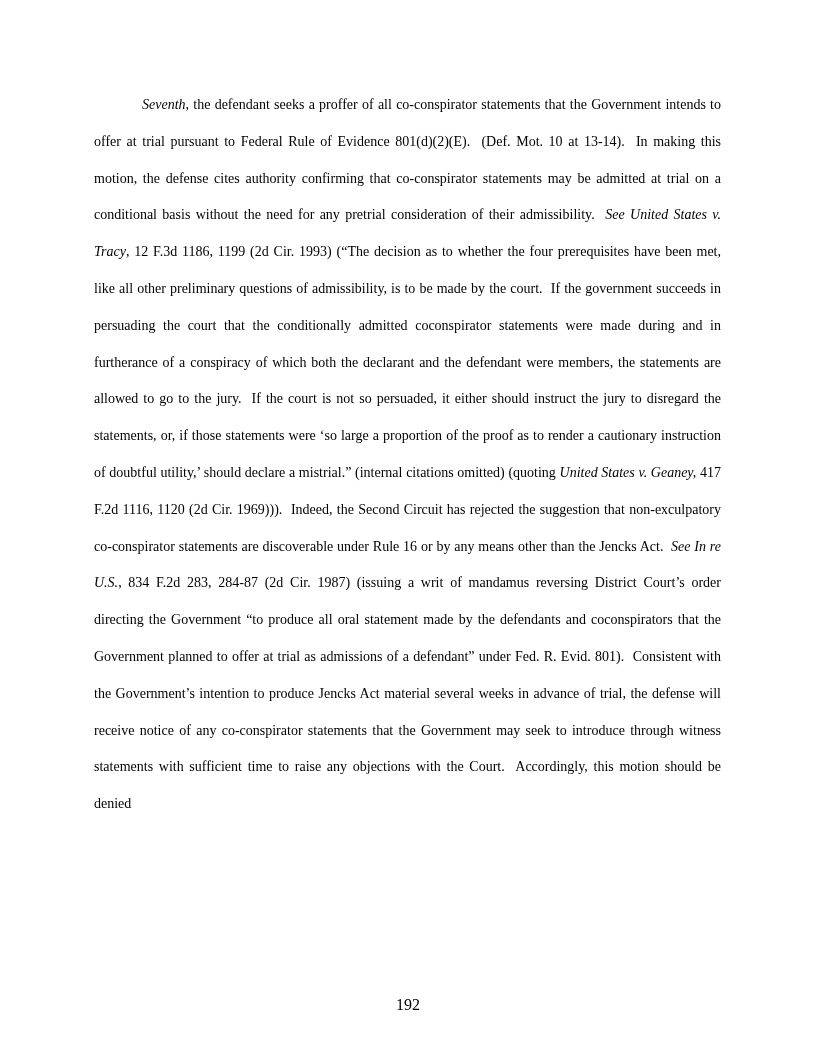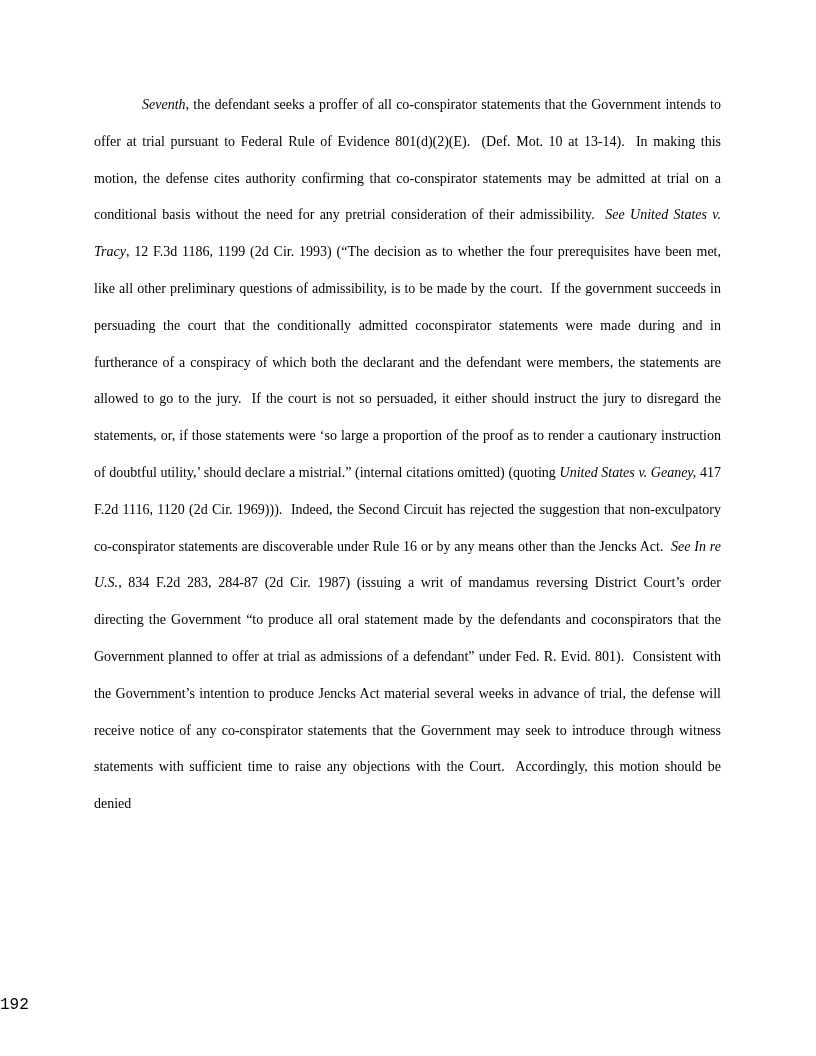--- a/index.html
+++ b/index.html
@@ -31,23 +31,23 @@
     word-spacing: normal;
   }
   .body-paragraph .italic {
     font-style: italic;
   }
   .page-number {
     position: absolute;
     left: 0;
     right: 0;
     top: 996px;
+    text-align: center;
     font-size: 16px;
     line-height: 18px;
-    font-family: Liberation Mono, monospace;
   }
 </style>
 </head>
 <body>
 
 <div class="page">
   <div class="body-text-block">
     <p class="body-paragraph"><span class="italic">Seventh</span><span>, the defendant seeks a proffer of all co-conspirator statements that the Government intends to offer at trial pursuant to Federal Rule of Evidence 801(d)(2)(E).&nbsp; (Def. Mot. 10 at 13-14).&nbsp; In making this motion, the defense cites authority confirming that co-conspirator statements may be admitted at trial on a conditional basis without the need for any pretrial consideration of their admissibility.&nbsp; </span><span class="italic">See United States v. Tracy</span><span>, 12 F.3d 1186, 1199 (2d Cir. 1993) (“The decision as to whether the four prerequisites have been met, like all other preliminary questions of admissibility, is to be made by the court.&nbsp; If the government succeeds in persuading the court that the conditionally admitted coconspirator statements were made during and in furtherance of a conspiracy of which both the declarant and the defendant were members, the statements are allowed to go to the jury.&nbsp; If the court is not so persuaded, it either should instruct the jury to disregard the statements, or, if those statements were ‘so large a proportion of the proof as to render a cautionary instruction of doubtful utility,’ should declare a mistrial.” (internal citations omitted) (quoting </span><span class="italic">United States v. Geaney,</span><span> 417 F.2d 1116, 1120 (2d Cir. 1969))).&nbsp; Indeed, the Second Circuit has rejected the suggestion that non-exculpatory co-conspirator statements are discoverable under Rule 16 or by any means other than the Jencks Act.&nbsp; </span><span class="italic">See In re U.S.</span><span>, 834 F.2d 283, 284-87 (2d Cir. 1987) (issuing a writ of mandamus reversing District Court’s order directing the Government “to produce all oral statement made by the defendants and coconspirators that the Government planned to offer at trial as admissions of a defendant” under Fed. R. Evid. 801).&nbsp; Consistent with the Government’s intention to produce Jencks Act material several weeks in advance of trial, the defense will receive notice of any co-conspirator statements that the Government may seek to introduce through witness statements with sufficient time to raise any objections with the Court.&nbsp; Accordingly, this motion should be denied</span></p>
   </div>
   <div class="page-number">192</div>

